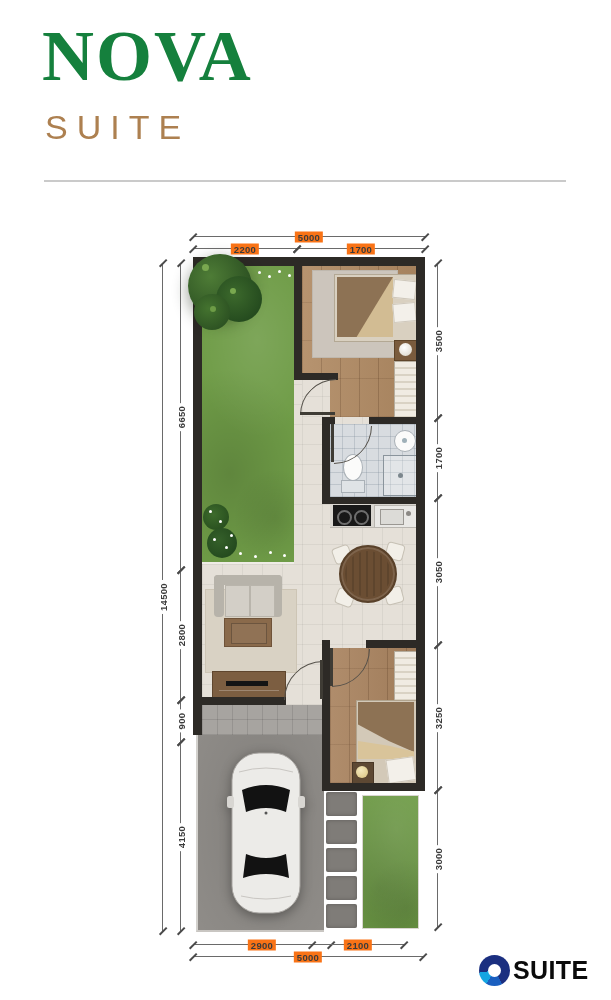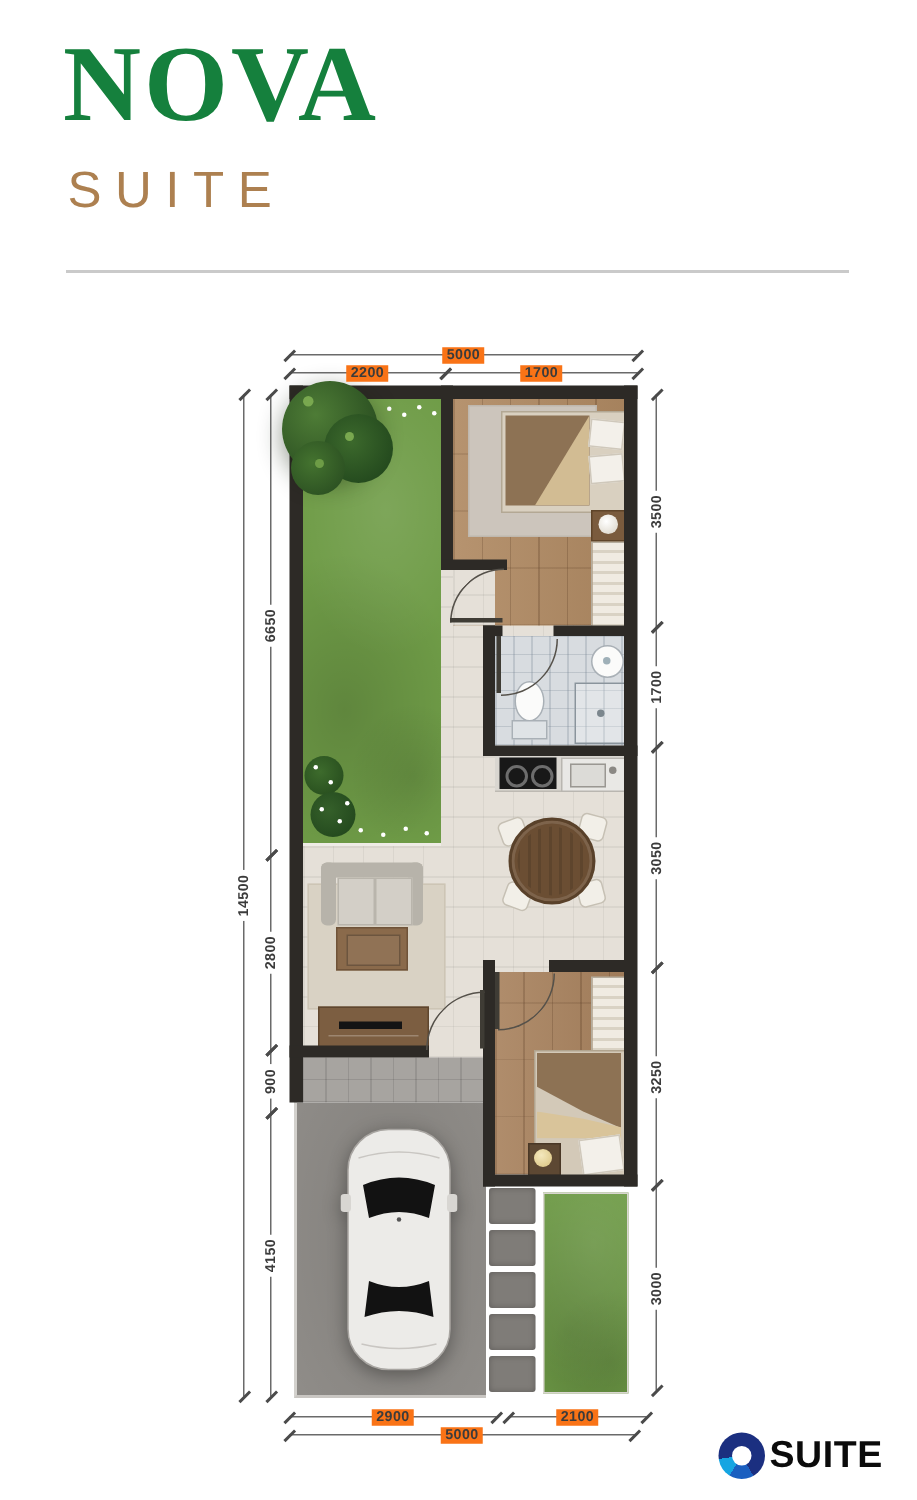--- a/index.html
+++ b/index.html
@@ -293,21 +293,21 @@
       <div class="tick t-t"></div>
         <div class="tick t-b"></div>
       <span class="dlab-v">3000</span>
     </div>
 
     <div class="dim-h" style="left:193px;top:944px;width:138px;">
       <div class="tick t-l"></div>
         <div class="tick t-r"></div>
       <span class="dlab">2900</span>
     </div>
-    <div class="dim-h" style="left:339px;top:944px;width:92px;text-align:center;">
+    <div class="dim-h" style="left:312px;top:944px;width:92px;text-align:center;">
       <div class="tick t-l"></div>
         <div class="tick t-r"></div>
       <span class="dlab">2100</span>
     </div>
     <div class="dim-h" style="left:193px;top:956px;width:230px;">
       <div class="tick t-l"></div>
         <div class="tick t-r"></div>
       <span class="dlab">5000</span>
     </div>
   </div>

